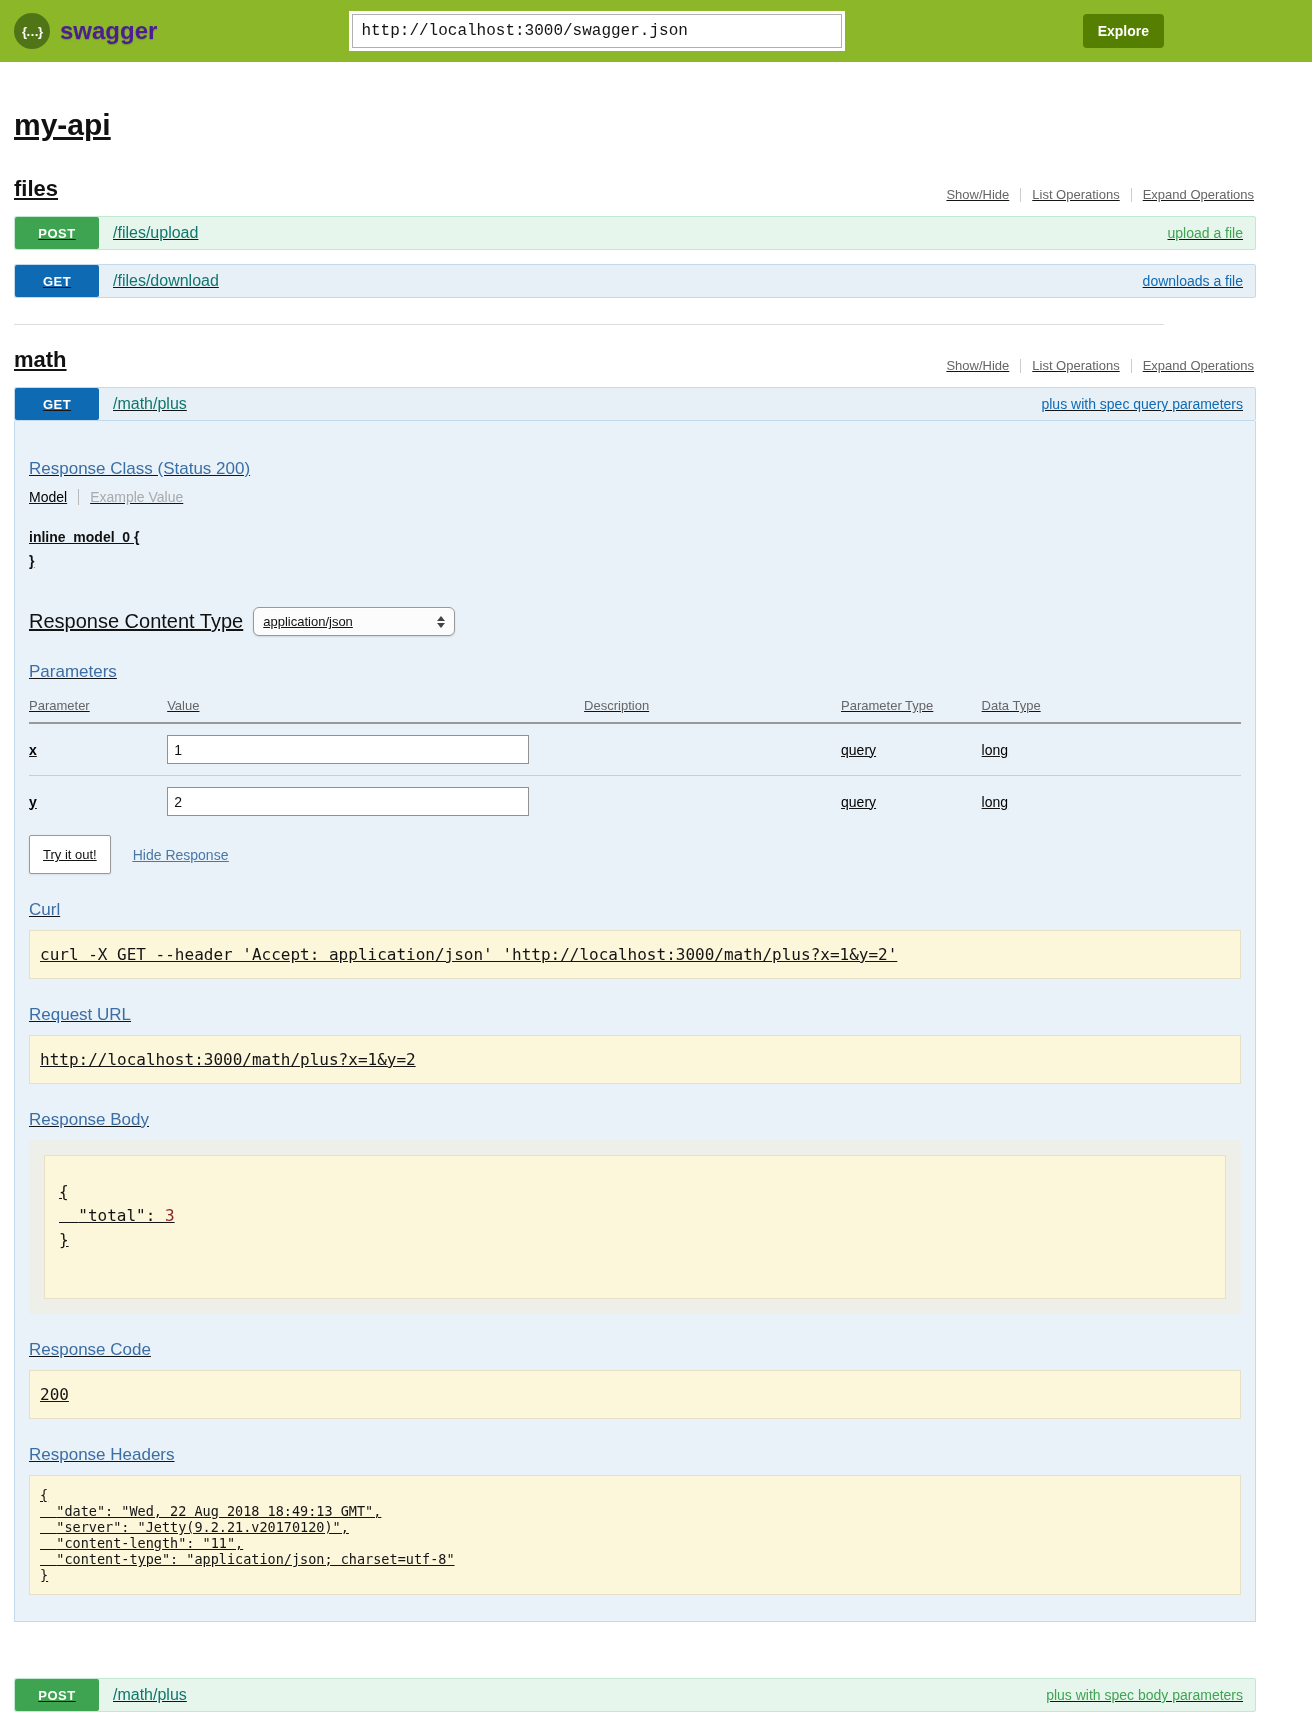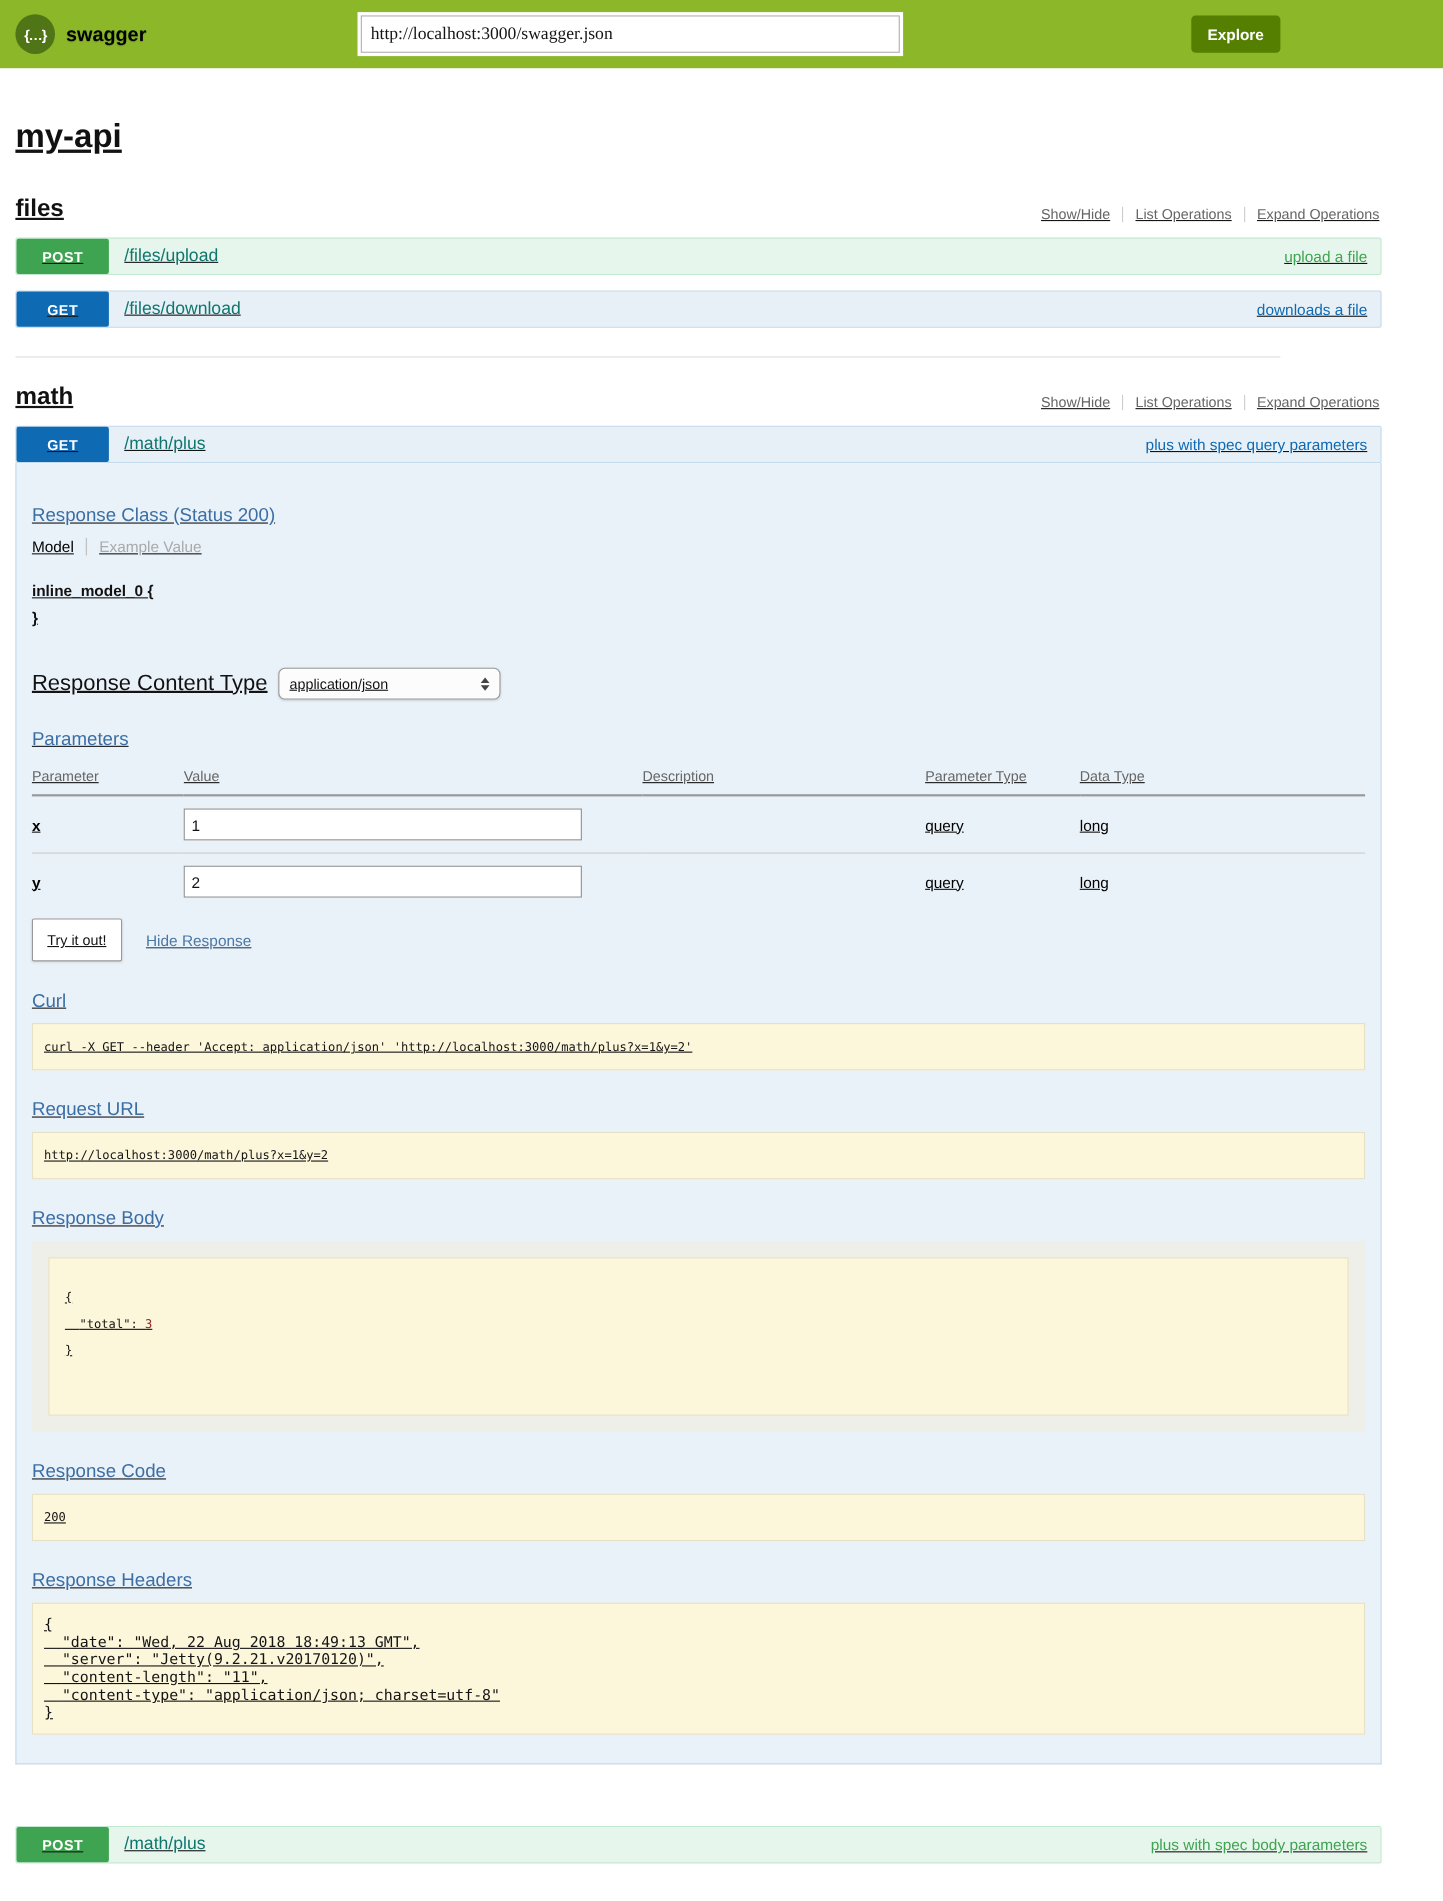--- a/index.html
+++ b/index.html
@@ -28,32 +28,32 @@
   .brand { display: flex; align-items: center; gap: 10px; cursor: pointer; }
   .brand-icon {
     width: 36px; height: 36px; border-radius: 50%;
     background: #4f7517;
     color: #ffffff;
     display: flex; align-items: center; justify-content: center;
     font-size: 13px; font-weight: bold;
     letter-spacing: -1px;
   }
   .brand-text {
-    color: #000000; font-size: 18px; font-weight: bold;
+    color: #4c1d95; font-size: 24px; font-weight: bold;
     text-shadow: 0 1px 1px rgba(0,0,0,0.18);
     text-align: center;
   }
   .url-input {
     margin-left: 195px;
     width: 490px; height: 34px;
     border: 1px solid #b0b0b0;
     box-shadow: 0 0 0 3px #ffffff;
     padding: 4px 8px;
     font-size: 16px;
-    font-family: Liberation Serif, serif;
+    font-family: Liberation Mono, monospace;
     color: #141414;
   }
   .explore-btn {
     margin-left: auto;
     background: #547f00;
     color: #ffffff;
     font-weight: bold;
     font-size: 14px;
     border: none;
     border-radius: 4px;
@@ -176,21 +176,21 @@
     cursor: pointer;
     text-align: center;
   }
 
   pre.cream {
     background: #fcf6db;
     border: 1px solid #e5e0c6;
     padding: 14px 10px;
     margin: 0;
     font-family: "DejaVu Sans Mono", monospace;
-    font-size: 11px;
+    font-size: 16px;
     color: #141414;
     white-space: pre-wrap;
     word-break: break-all;
   }
   .body-wrap { background: #efefe9; padding: 15px; }
   pre.body-pre { padding: 24px 14px 46px; line-height: 24px; }
   .json-num { color: #8b2625; }
   pre.headers-pre { line-height: 16px; font-size: 13.5px; padding: 11px 10px; }
 </style>
 </head>

